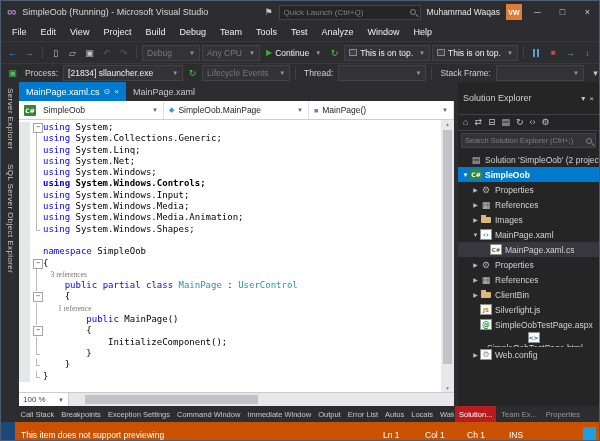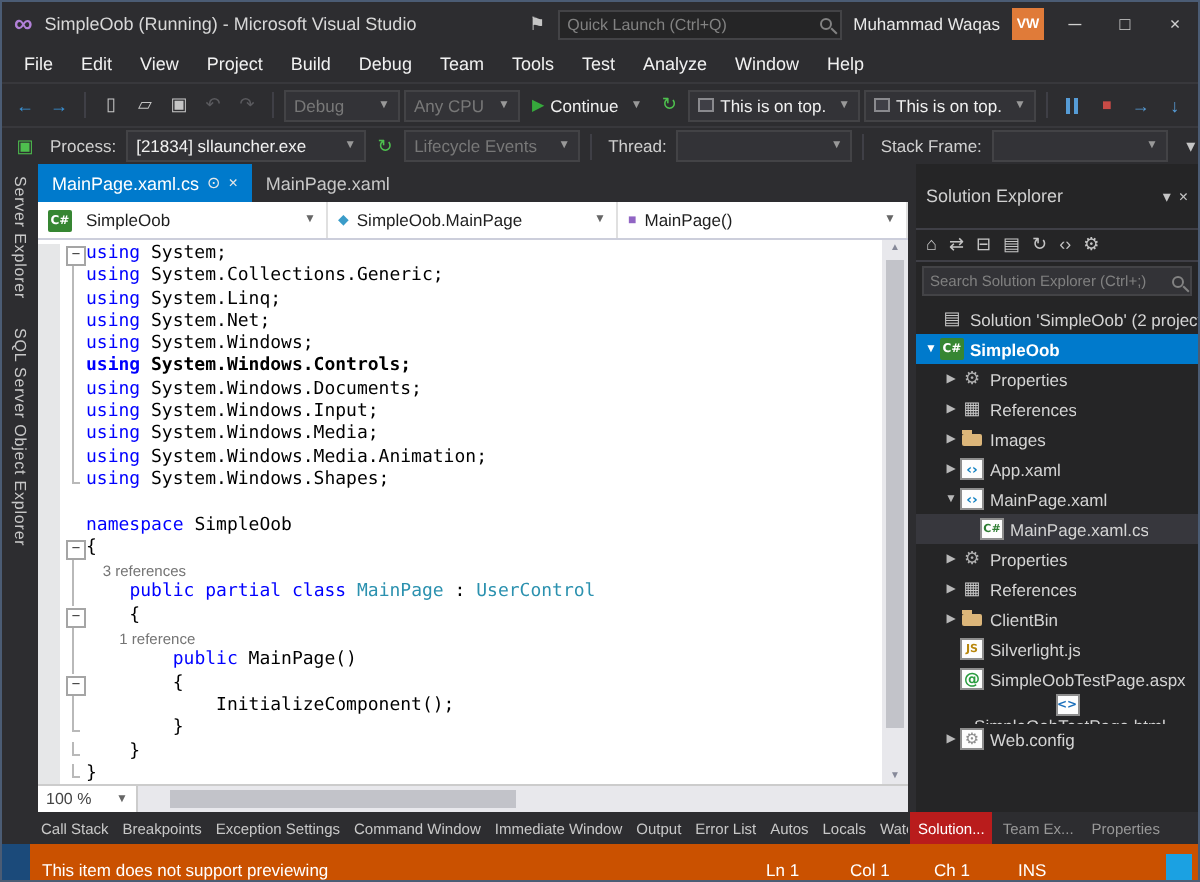--- a/index.html
+++ b/index.html
@@ -69,21 +69,21 @@
   .gm{width:11px;background:#E6E7E8;flex:none}
   .fm{width:13px;flex:none;position:relative}
   .fm.f-minus::before{content:"−";position:absolute;left:3px;top:1px;width:8px;height:8px;line-height:7px;text-align:center;font-size:7px;color:#454545;border:1px solid #A5A5A5;background:#fff}
   .fm.f-bar::before{content:"";position:absolute;left:6px;top:0;bottom:0;width:1px;background:#B9B9B9}
   .fm.f-end::before{content:"";position:absolute;left:6px;top:0;height:55%;width:1px;background:#B9B9B9}
   .fm.f-end::after{content:"";position:absolute;left:6px;top:55%;width:4px;height:1px;background:#B9B9B9}
   .ct{flex:1;white-space:pre;overflow:hidden}
   .tk-k{color:#0000FF}
   .tk-p{color:#000}
   .tk-t{color:#2B91AF}
-  .tk-c{color:#747474;font-size:7.5px;font-family:Liberation Sans, sans-serif}
+  .tk-c{color:#747474;font-size:7.5px;font-family:Liberation Serif, serif}
   .cl.bold .tk-k,.cl.bold .tk-p{font-weight:bold}
 
   .vscroll{width:13px;background:#E8E8EC;position:relative;flex:none}
   .vthumb{position:absolute;left:2px;right:2px;top:10px;height:86%;background:#C2C3C9}
   .sarrow{position:absolute;left:0;right:0;text-align:center;font-size:5px;color:#868999}
   .sarrow.up{top:1px}.sarrow.dn{bottom:1px}
 
   .zoomrow{height:14px;display:flex;align-items:stretch;flex:none;background:#E8E8EC;border-top:1px solid #CCC}
   .zoomcombo{width:50px;background:#fff;color:#444;font-size:8px;display:flex;align-items:center;padding:0 4px;gap:3px;border-right:1px solid #CCC;flex:none}
   .zoomcombo .caret{color:#666}
@@ -292,21 +292,20 @@
       </div>
 
       <div class="codewrap">
         <div class="code">
             <div class="cl"><span class="gm"></span><span class="fm f-minus"></span><span class="ct"><span class="tk-k">using</span><span class="tk-p"> System;</span></span></div>
             <div class="cl"><span class="gm"></span><span class="fm f-bar"></span><span class="ct"><span class="tk-k">using</span><span class="tk-p"> System.Collections.Generic;</span></span></div>
             <div class="cl"><span class="gm"></span><span class="fm f-bar"></span><span class="ct"><span class="tk-k">using</span><span class="tk-p"> System.Linq;</span></span></div>
             <div class="cl"><span class="gm"></span><span class="fm f-bar"></span><span class="ct"><span class="tk-k">using</span><span class="tk-p"> System.Net;</span></span></div>
             <div class="cl"><span class="gm"></span><span class="fm f-bar"></span><span class="ct"><span class="tk-k">using</span><span class="tk-p"> System.Windows;</span></span></div>
             <div class="cl bold"><span class="gm"></span><span class="fm f-bar"></span><span class="ct"><span class="tk-k">using</span><span class="tk-p"> System.Windows.Controls;</span></span></div>
-            <div class="cl"><span class="gm"></span><span class="fm f-bar"></span><span class="ct"><span class="tk-k">using</span><span class="tk-p"> System.Windows.Documents;</span></span></div>
             <div class="cl"><span class="gm"></span><span class="fm f-bar"></span><span class="ct"><span class="tk-k">using</span><span class="tk-p"> System.Windows.Input;</span></span></div>
             <div class="cl"><span class="gm"></span><span class="fm f-bar"></span><span class="ct"><span class="tk-k">using</span><span class="tk-p"> System.Windows.Media;</span></span></div>
             <div class="cl"><span class="gm"></span><span class="fm f-bar"></span><span class="ct"><span class="tk-k">using</span><span class="tk-p"> System.Windows.Media.Animation;</span></span></div>
             <div class="cl"><span class="gm"></span><span class="fm f-end"></span><span class="ct"><span class="tk-k">using</span><span class="tk-p"> System.Windows.Shapes;</span></span></div>
             <div class="cl"><span class="gm"></span><span class="fm"></span><span class="ct"></span></div>
             <div class="cl"><span class="gm"></span><span class="fm"></span><span class="ct"><span class="tk-k">namespace</span><span class="tk-p"> SimpleOob</span></span></div>
             <div class="cl"><span class="gm"></span><span class="fm f-minus"></span><span class="ct"><span class="tk-p">{</span></span></div>
             <div class="cl"><span class="gm"></span><span class="fm f-bar"></span><span class="ct"><span class="tk-c">    3 references</span></span></div>
             <div class="cl"><span class="gm"></span><span class="fm f-bar"></span><span class="ct"><span class="tk-p">    </span><span class="tk-k">public</span><span class="tk-p"> </span><span class="tk-k">partial</span><span class="tk-p"> </span><span class="tk-k">class</span><span class="tk-p"> </span><span class="tk-t">MainPage</span><span class="tk-p"> : </span><span class="tk-t">UserControl</span></span></div>
             <div class="cl"><span class="gm"></span><span class="fm f-minus"></span><span class="ct"><span class="tk-p">    {</span></span></div>
@@ -379,25 +378,20 @@
             <span class="exp">▶</span>
             <span class="ti" data-icon="references"></span>
             <span class="tlabel">References</span>
           </div>
           <div class="trow" style="padding-left: 13px;">
             <span class="exp">▶</span>
             <span class="ti" data-icon="folder"></span>
             <span class="tlabel">Images</span>
           </div>
           <div class="trow" style="padding-left: 13px;">
-            <span class="exp">▶</span>
-            <span class="ti" data-icon="xaml"></span>
-            <span class="tlabel">App.xaml</span>
-          </div>
-          <div class="trow" style="padding-left: 13px;">
             <span class="exp">▼</span>
             <span class="ti" data-icon="xaml"></span>
             <span class="tlabel">MainPage.xaml</span>
           </div>
           <div class="trow open" style="padding-left: 23px;">
             <span class="exp"></span>
             <span class="ti" data-icon="cs"></span>
             <span class="tlabel">MainPage.xaml.cs</span>
           </div>
           <div class="trow" style="padding-left: 13px;">

